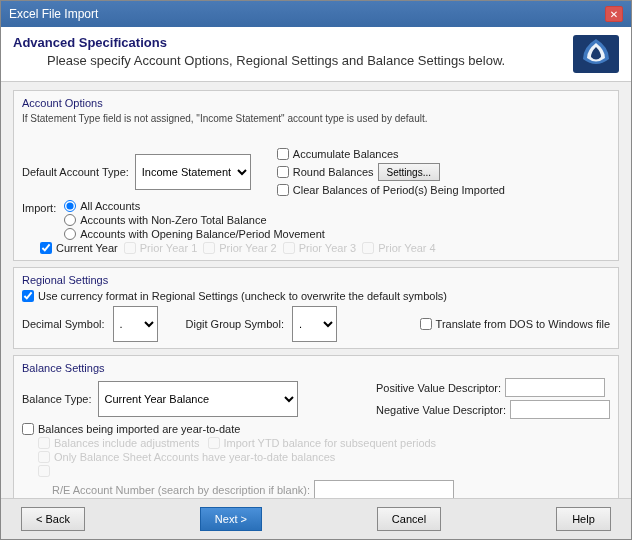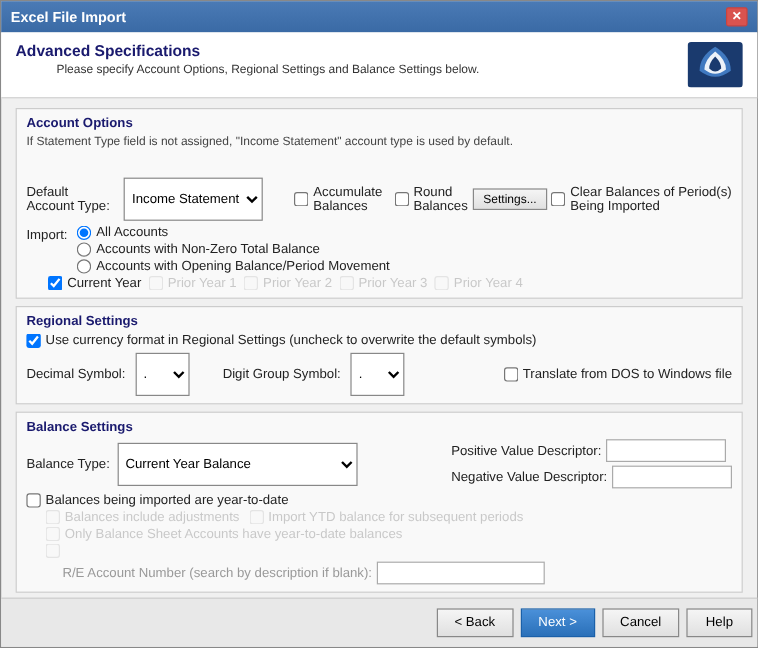--- a/index.html
+++ b/index.html
@@ -23,21 +23,21 @@
     }
 
     .title-bar {
       background: linear-gradient(to bottom, #4a7ab5 0%, #3a6aa5 100%);
       color: white;
       padding: 5px 8px;
       display: flex;
       justify-content: space-between;
       align-items: center;
       font-size: 12px;
-      font-weight: bold;
+      font-weight: normal;
       flex-shrink: 0;
       gap: 44px;
     }
 
     .title-bar-controls {
       display: flex;
       gap: 2px;
     }
 
     .title-btn {
@@ -66,21 +66,21 @@
     }
 
     .header-text h2 {
       font-size: 13px;
       font-weight: bold;
       color: #1a1a6e;
       margin-bottom: 3px;
     }
 
     .header-text p {
-      font-size: 10px;
+      font-size: 13px;
       color: #333;
       padding-left: 34px;
     }
 
     
     .content {
       padding: 8px 12px;
       flex: 1;
       overflow: hidden;
     }
@@ -88,21 +88,21 @@
     
     .section {
       border: 1px solid #ccc;
       margin-bottom: 6px;
       padding: 6px 8px;
       background: #f9f9f9;
       position: relative;
     }
 
     .section-title {
-      font-weight: bold;
+      font-weight: normal;
       font-size: 11px;
       color: #1a1a6e;
       margin-bottom: 4px;
     }
 
     .section-subtitle {
       font-size: 10px;
       color: #444;
       margin-bottom: 24px;
     }
@@ -228,23 +228,23 @@
     }
 
     .indent2 {
       margin-left: 30px;
     }
 
     
     .button-bar {
       background: #e8e8e8;
       border-top: 1px solid #ccc;
-      padding: 8px 4px;
-      display: flex;
-      justify-content: flex-end;
+      padding: 8px 20px;
+      display: flex;
+      justify-content: space-between;
       gap: 6px;
       flex-shrink: 0;
     }
 
     .btn {
       padding: 3px 14px;
       font-size: 11px;
       border: 1px solid #888;
       background: linear-gradient(to bottom, #f5f5f5, #e0e0e0);
       cursor: pointer;
@@ -313,21 +313,21 @@
       <div class="section-title">Account Options</div>
       <div class="section-subtitle">If Statement Type field is not assigned, "Income Statement" account type is used by default.</div>
 
       <div class="form-row default-account-row">
         <label>Default Account Type:</label>
         <select>
           <option>Income Statement</option>
           <option>Balance Sheet</option>
         </select>
 
-        <div style="margin-left: 20px; display: flex; flex-direction: row; gap: 3px;">
+        <div style="margin-left: 20px; display: flex; flex-direction: column; gap: 3px;">
           <div class="check-row">
             <input type="checkbox" style="">
             <label>Accumulate Balances</label>
           </div>
           <div class="check-row">
             <input type="checkbox" style="">
             <label>Round Balances</label>
             <button class="settings-btn">Settings...</button>
           </div>
           <div class="check-row">

